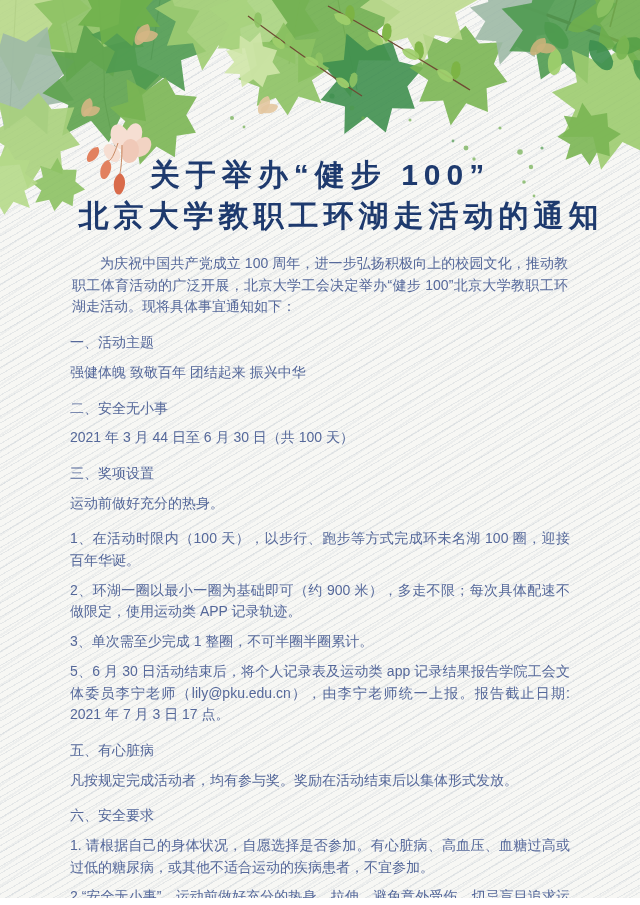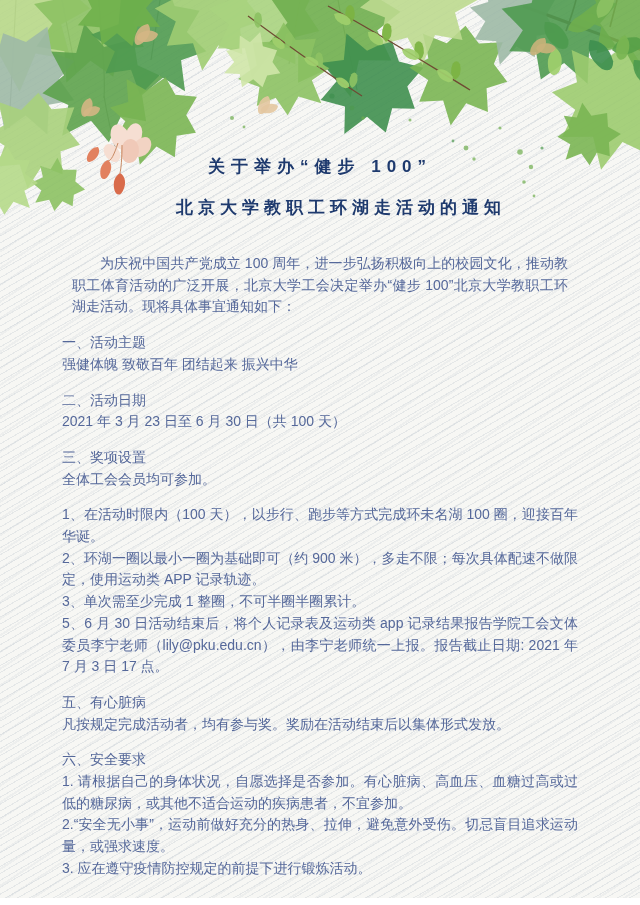--- a/index.html
+++ b/index.html
@@ -10,31 +10,31 @@
     overflow:hidden;
     background-color:#f7f7f4;
     background-image:
       repeating-linear-gradient(150deg, rgba(186,195,204,0.30) 0px, rgba(186,195,204,0.30) 1px, transparent 1px, transparent 6px),
       repeating-linear-gradient(147deg, rgba(176,186,198,0.14) 0px, rgba(176,186,198,0.14) 2px, transparent 2px, transparent 14px);
     font-family:"Liberation Sans", sans-serif;
   }
   .canopy { position:absolute; top:0; left:0; z-index:1; pointer-events:none; }
   .titles { position:absolute; top:0; left:0; width:100%; z-index:2; }
   .title-line { position:absolute; width:100%; text-align:center;
-    color:#1e3a6e; font-weight:700; font-size:17px; }
+    color:#1e3a6e; font-weight:700; font-size:30px; }
   .title-line.l1 { top:155px; letter-spacing:6px; }
   .title-line.l2 { top:196px; letter-spacing:5px;padding-left:21px; }
   .content {
     position:absolute; top:243px; left:62px; width:516px; z-index:2;
     color:#55689a; font-size:14px; line-height:21.7px;
     text-align:justify;
   }
   .intro { margin:10px; text-indent:2em; }
   .section { margin-top:14px; }
-  .heading, .line { margin:0; }
+  .heading, .line { margin:8px; }
   .page-edge { position:absolute; left:0; bottom:0; width:100%; height:7px; background:#ffffff; z-index:3; }
 </style>
 </head>
 <body>
 
 <div class="page">
 
   <svg class="canopy" width="640" height="250" viewBox="0 0 640 250">
     <defs>
       <path id="lob" d="M50,2 L66,16 L88,10 L84,32 L100,46 L82,56 L88,78 L66,74 L56,98 L44,76 L22,82 L26,60 L6,52 L22,40 L12,18 L36,22 Z"></path>
@@ -164,27 +164,27 @@
 
   <div class="content">
     <p class="intro">为庆祝中国共产党成立 100 周年，进一步弘扬积极向上的校园文化，推动教职工体育活动的广泛开展，北京大学工会决定举办“健步 100”北京大学教职工环湖走活动。现将具体事宜通知如下：</p>
 
     <div class="section">
       <p class="heading">一、活动主题</p>
       <p class="line">强健体魄 致敬百年 团结起来 振兴中华</p>
     </div>
 
     <div class="section">
-      <p class="heading">二、活动日期</p>
-      <p class="line">2021 年 3 月 23 日至 6 月 30 日（共 100 天）</p>
+      <p class="heading">二、安全无小事</p>
+      <p class="line">2021 年 3 月 44 日至 6 月 30 日（共 100 天）</p>
     </div>
 
     <div class="section">
       <p class="heading">三、奖项设置</p>
-      <p class="line">全体工会会员均可参加。</p>
+      <p class="line">运动前做好充分的热身。</p>
     </div>
 
     <div class="section">
       <p class="line">1、在活动时限内（100 天），以步行、跑步等方式完成环未名湖 100 圈，迎接百年华诞。</p>
       <p class="line">2、环湖一圈以最小一圈为基础即可（约 900 米），多走不限；每次具体配速不做限定，使用运动类 APP 记录轨迹。</p>
       <p class="line">3、单次需至少完成 1 整圈，不可半圈半圈累计。</p>
       <p class="line">5、6 月 30 日活动结束后，将个人记录表及运动类 app 记录结果报告学院工会文体委员李宁老师（lily@pku.edu.cn），由李宁老师统一上报。报告截止日期: 2021 年 7 月 3 日 17 点。</p>
     </div>
 
     <div class="section">

